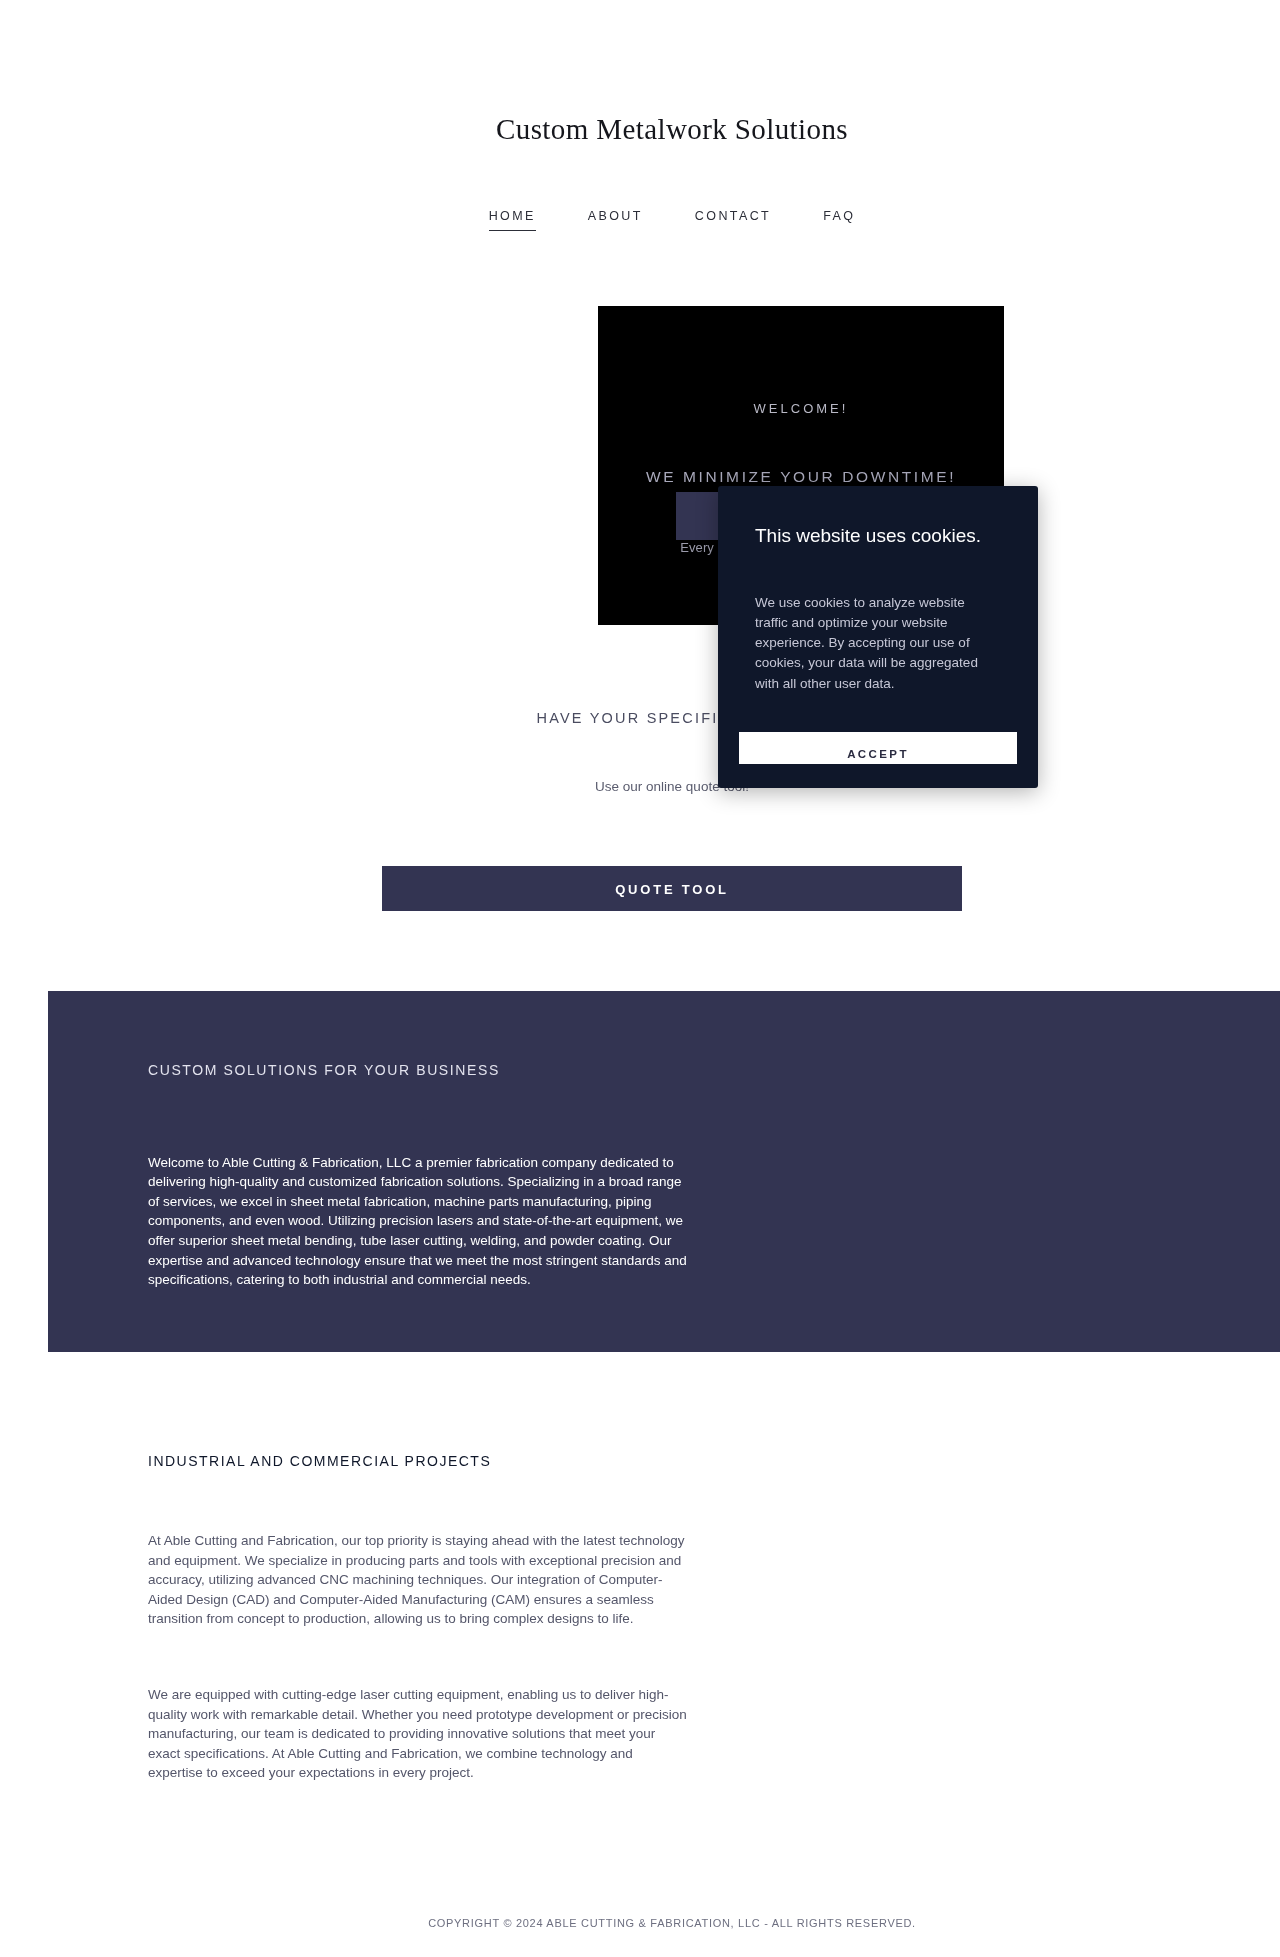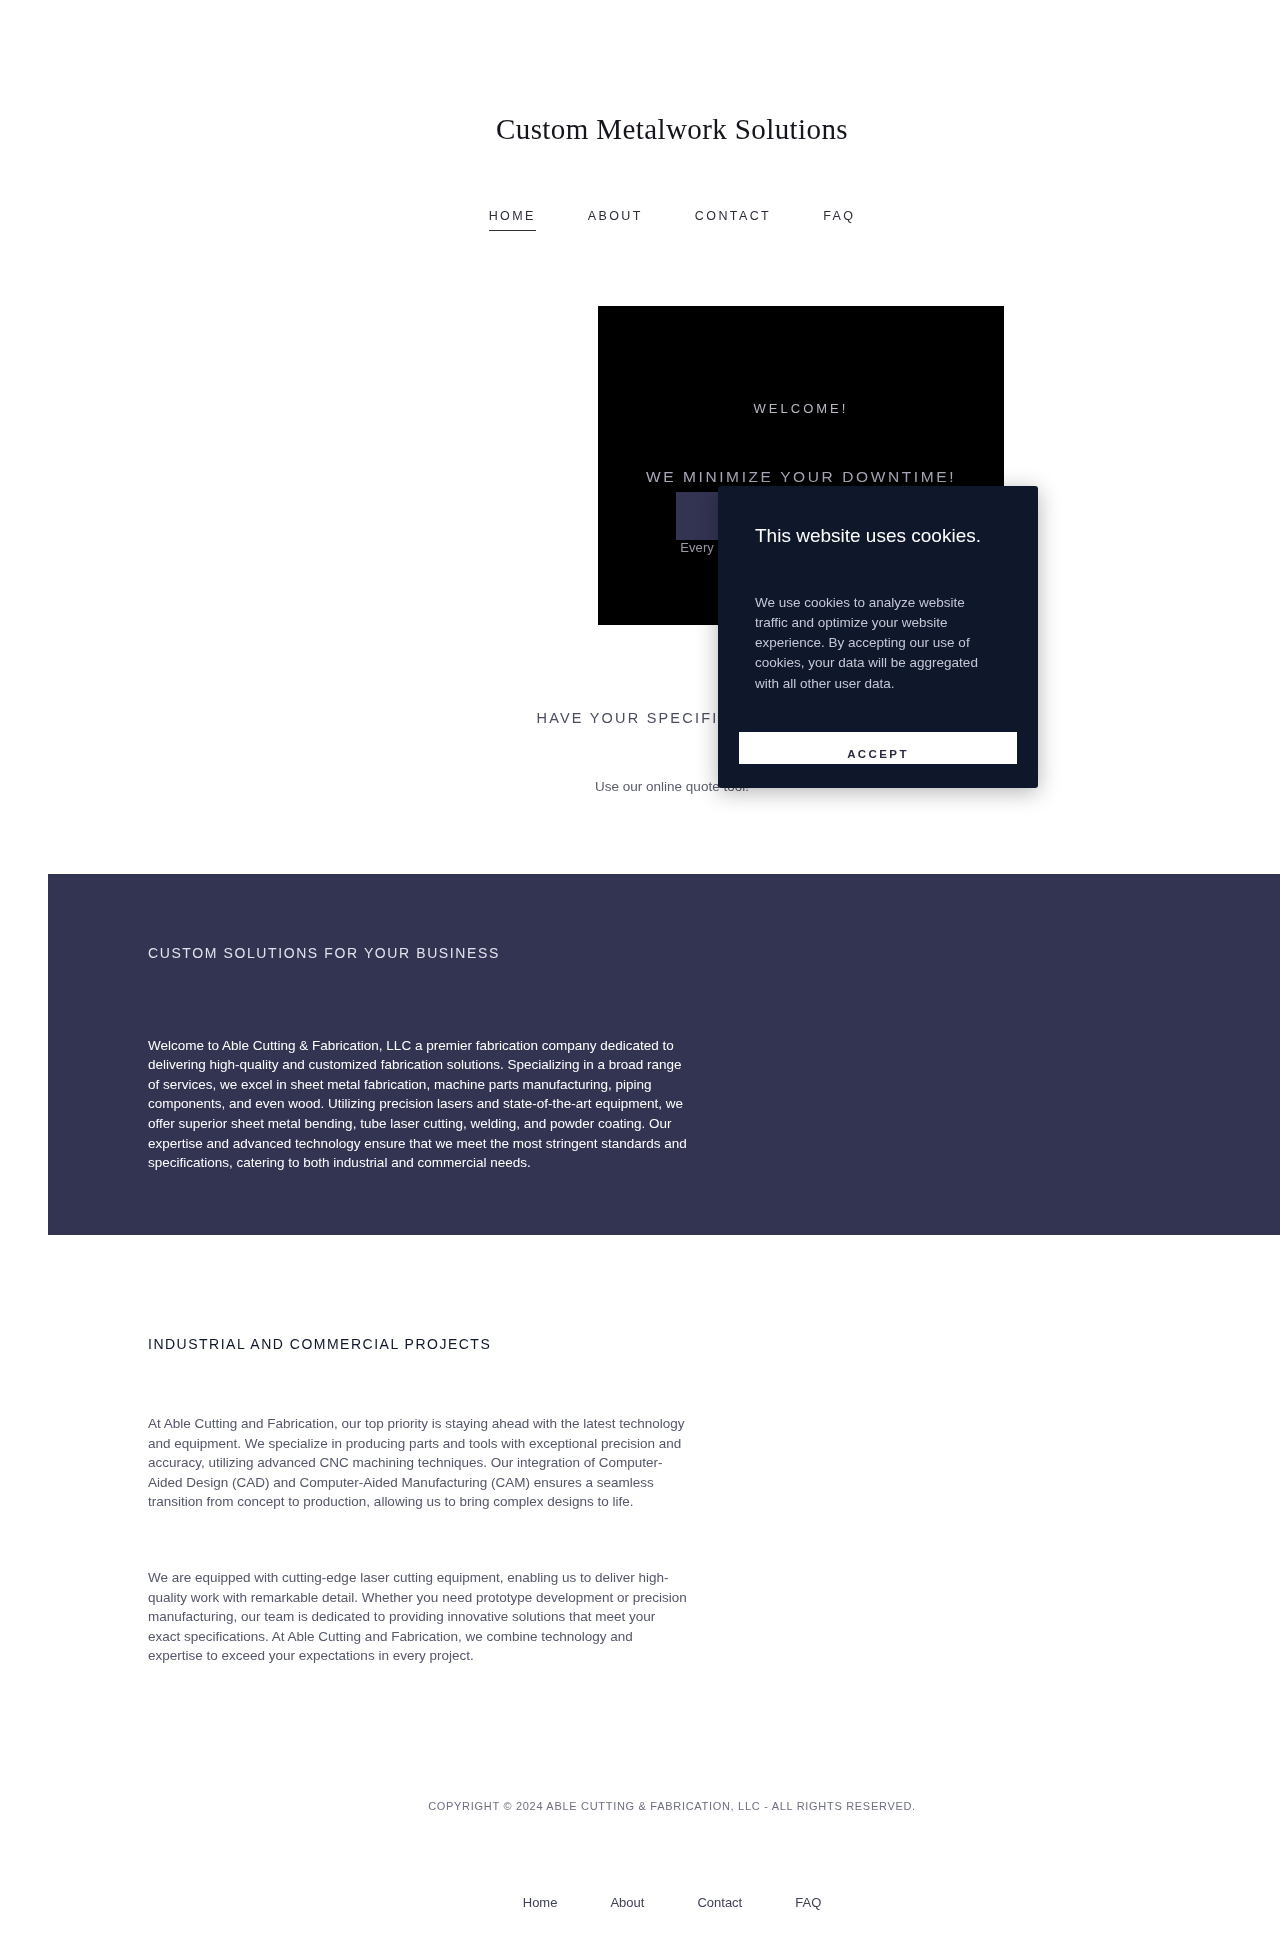--- a/index.html
+++ b/index.html
@@ -335,20 +335,23 @@
         <div class="hero-title">WE MINIMIZE YOUR DOWNTIME!</div>
         <div class="hero-sub">Every minute counts when you are down!</div>
       </div>
     </div>
     <button class="hero-cta">REQUEST A QUOTE</button>
   </section>
 
   <section class="spec-section">
     <div class="spec-heading">HAVE YOUR SPECIFICATIONS?</div>
     <div class="spec-sub">Use our online quote tool!</div>
+    <div class="quote-btn-row">
+      <button class="quote-btn">QUOTE TOOL</button>
+    </div>
   </section>
 
   <section class="band-dark">
     <div class="band-inner">
       <div class="band-eyebrow">CUSTOM SOLUTIONS FOR YOUR BUSINESS</div>
       <p class="band-body">Welcome to Able Cutting &amp; Fabrication, LLC a premier fabrication company dedicated to delivering high-quality and customized  fabrication solutions. Specializing in a broad range of services, we excel in sheet metal fabrication, machine parts manufacturing, piping components, and even wood. Utilizing precision lasers and state-of-the-art equipment, we offer superior sheet metal bending, tube laser cutting, welding, and powder coating. Our expertise and advanced technology ensure that we meet the most stringent standards and specifications, catering to both industrial and commercial needs.</p>
     </div>
   </section>
 
   <section class="band-light">

